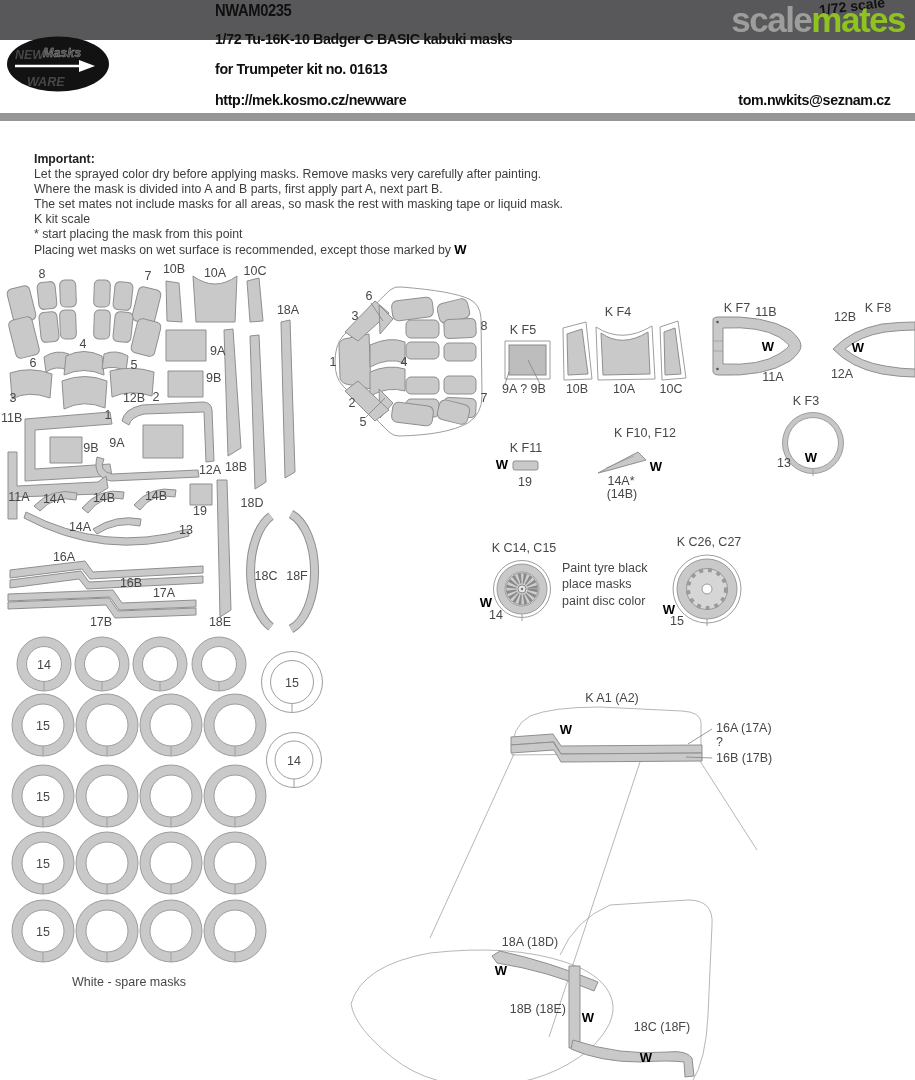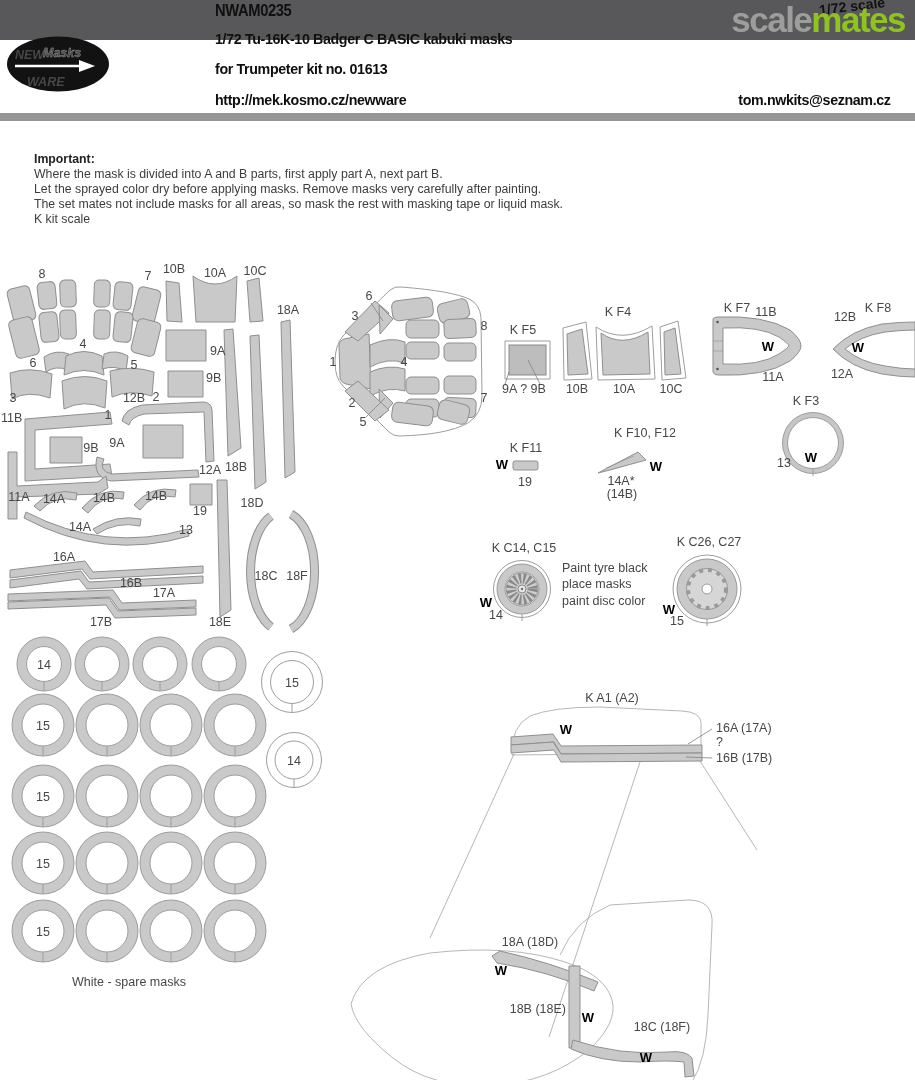--- a/index.html
+++ b/index.html
@@ -60,24 +60,26 @@
     <text x="38" y="21" class="st" font-style="italic" font-weight="bold" font-size="12.5" fill="#4c4c4c" stroke="#9a9a9a" stroke-width="0.4">Masks</text>
     <g>
       <line x1="10" y1="30" x2="76" y2="30" stroke="#ffffff" stroke-width="2.6"></line>
       <path d="M74,24 L90,30 L74,36 Z" fill="#ffffff"></path>
     </g>
     <text x="22" y="50" class="st" font-style="italic" font-weight="bold" font-size="15" fill="#ffffff">WARE</text>
   </svg>
 
   <div class="imp">
     <div class="h">Important:</div>
+    <div>Let the sprayed color dry before applying masks. Remove masks very carefully after painting.</div>
     <div>Where the mask is divided into A and B parts, first apply part A, next part B.</div>
-    <div>Let the sprayed color dry before applying masks. Remove masks very carefully after painting.</div>
     <div>The set mates not include masks for all areas, so mask the rest with masking tape or liquid mask.</div>
     <div>K kit scale</div>
+    <div>*  start placing the mask from this point</div>
+    <div><span>Placing wet masks on wet surface is recommended, except those marked by </span><b>W</b></div>
   </div>
 
   <svg class="main" width="915" height="1080" viewBox="0 0 915 1080">
     <defs>
       <g id="ringL">
         <circle r="26" fill="none" stroke="#c9c9c9" stroke-width="10"></circle>
         <circle r="31" class="t"></circle>
           <circle r="21" class="t"></circle>
         <line x1="0" y1="21" x2="0" y2="31" class="t"></line>
       </g>

